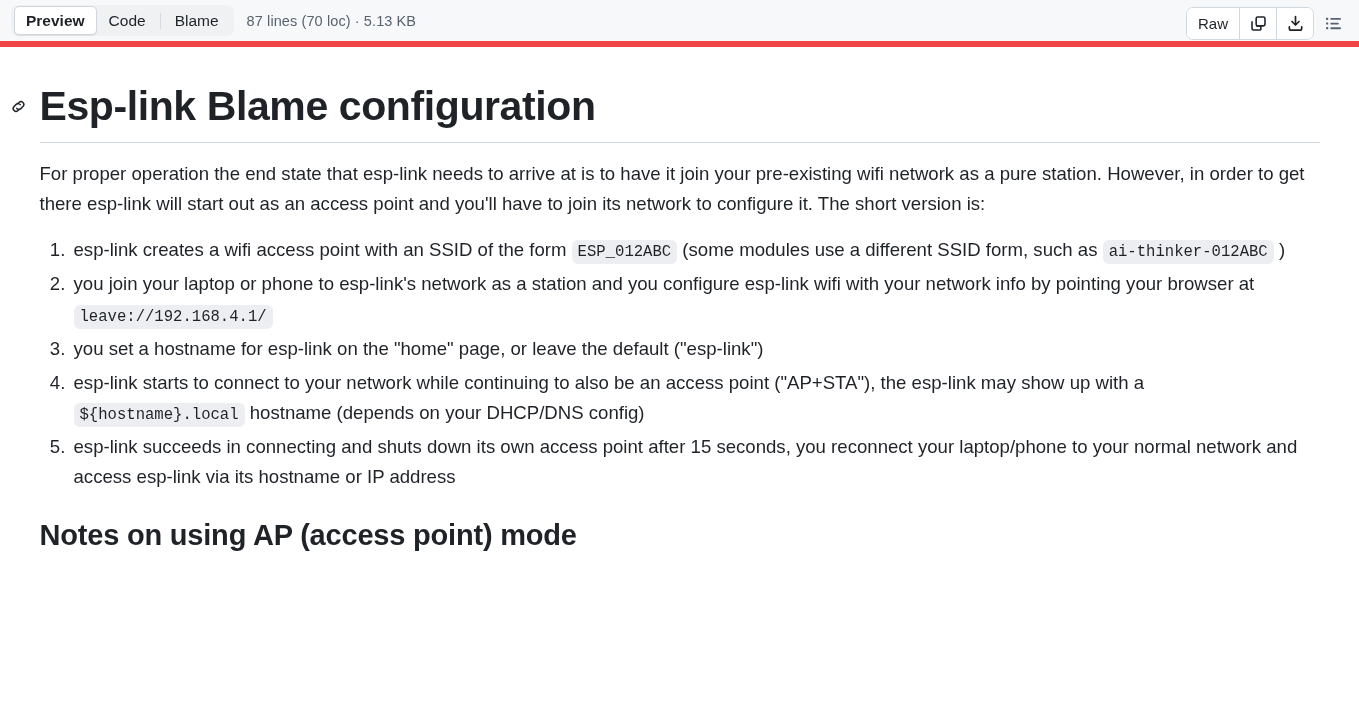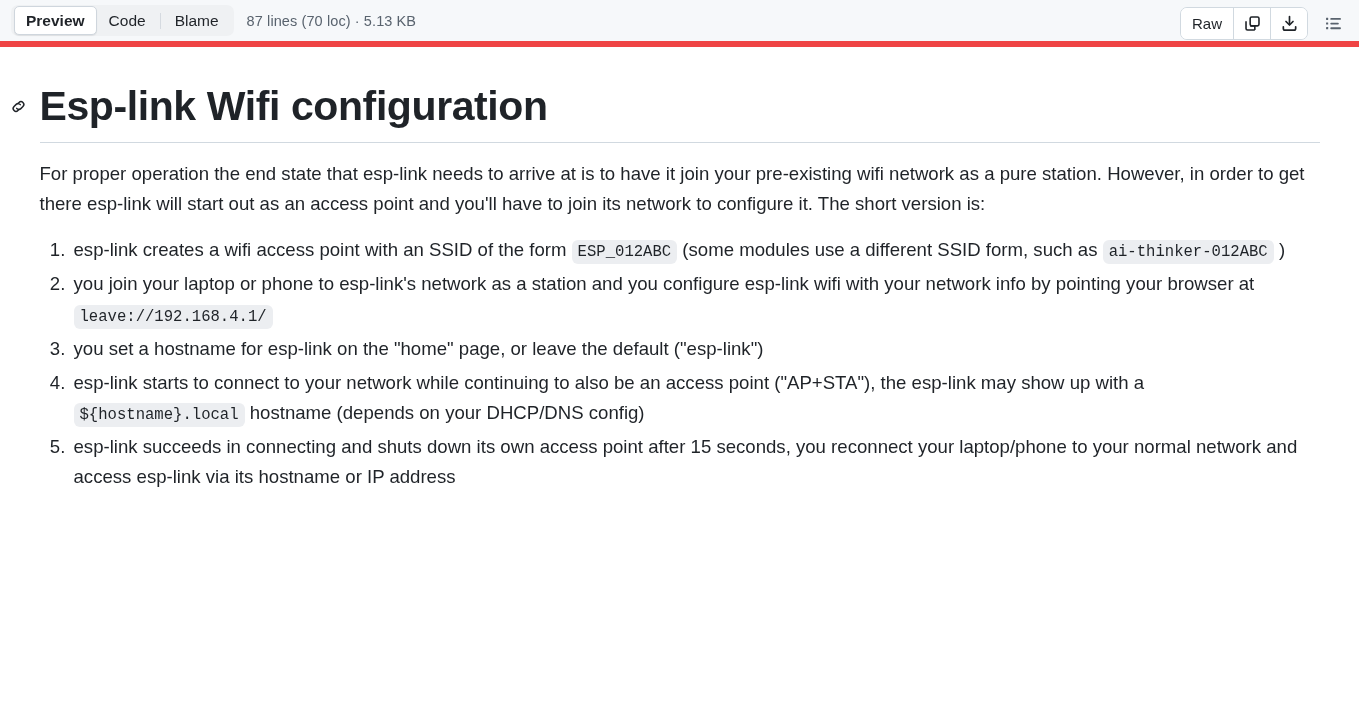--- a/index.html
+++ b/index.html
@@ -74,21 +74,21 @@
     letter-spacing: .1px;
   }
 
   .header-right {
     position: absolute;
     right: 11px;
     top: 0;
     height: 47px;
     display: flex;
     align-items: center;
-    gap: 10px;
+    gap: 4px;
   }
   .btn-group {
     display: flex;
     align-items: stretch;
     border: 1px solid #d1d9e0;
     border-radius: 7px;
     background: #ffffff;
     height: 31px;
     overflow: hidden;
   }
@@ -231,28 +231,29 @@
 <div class="markdown-frame">
   <article class="markdown-body">
 
     <h1 class="doc-title">
       <span class="anchor-icon">
         <svg width="17" height="17" viewBox="0 0 16 16" fill="none" stroke="#1f2328" stroke-width="1.35" stroke-linecap="round">
           <path d="M6.3 9.7a2.6 2.6 0 0 0 3.9.3l2-2a2.6 2.6 0 0 0-3.7-3.7l-1.1 1.1"></path>
           <path d="M9.7 6.3a2.6 2.6 0 0 0-3.9-.3l-2 2a2.6 2.6 0 0 0 3.7 3.7l1.1-1.1"></path>
         </svg>
       </span>
-      <span>Esp-link Wifi configuration</span>
+      <span>Esp-link Blame configuration</span>
     </h1>
 
     <p class="intro">For proper operation the end state that esp-link needs to arrive at is to have it join your pre-existing wifi network as a pure station. However, in order to get there esp-link will start out as an access point and you'll have to join its network to configure it. The short version is:</p>
 
     <ol class="steps">
       <li>esp-link creates a wifi access point with an SSID of the form <code class="inline">ESP_012ABC</code> (some modules use a different SSID form, such as <code class="inline">ai-thinker-012ABC</code> )</li>
       <li>you join your laptop or phone to esp-link's network as a station and you configure esp-link wifi with your network info by pointing your browser at <code class="inline">leave://192.168.4.1/</code></li>
       <li>you set a hostname for esp-link on the "home" page, or leave the default ("esp-link")</li>
       <li>esp-link starts to connect to your network while continuing to also be an access point ("AP+STA"), the esp-link may show up with a <code class="inline">${hostname}.local</code> hostname (depends on your DHCP/DNS config)</li>
       <li>esp-link succeeds in connecting and shuts down its own access point after 15 seconds, you reconnect your laptop/phone to your normal network and access esp-link via its hostname or IP address</li>
     </ol>
 
+    <h2 class="section-title">Notes on using AP (access point) mode</h2>
 
   </article>
 </div>
 
 </body></html>

